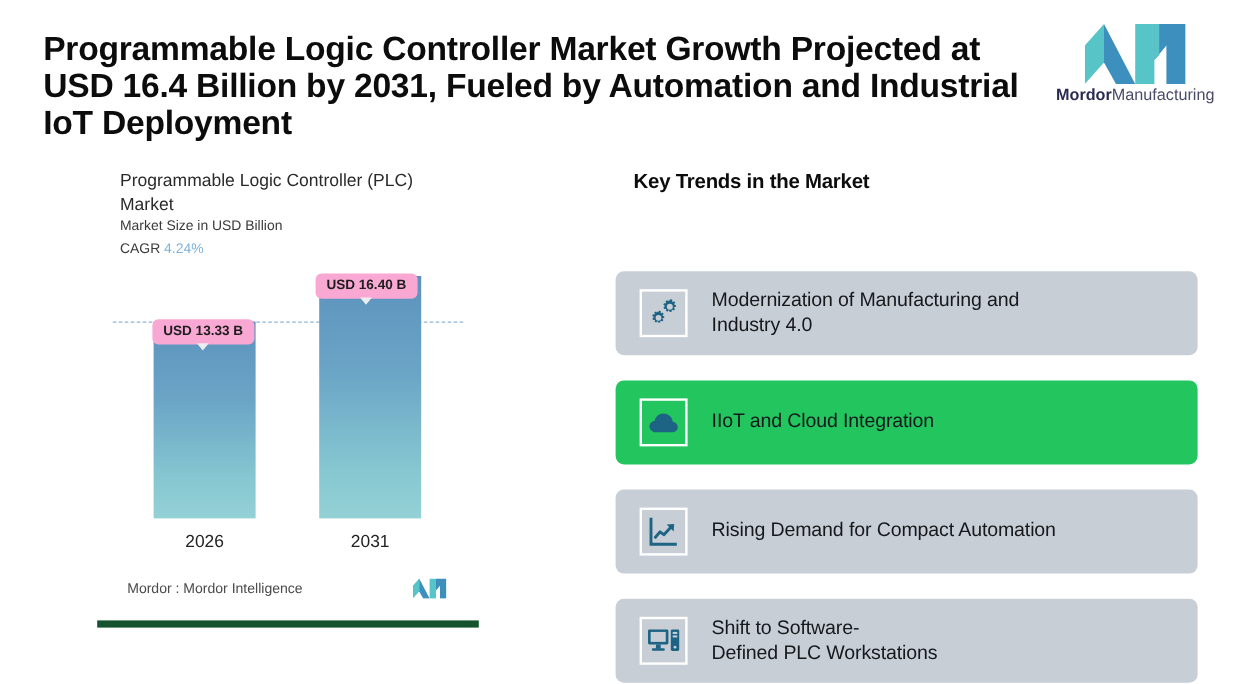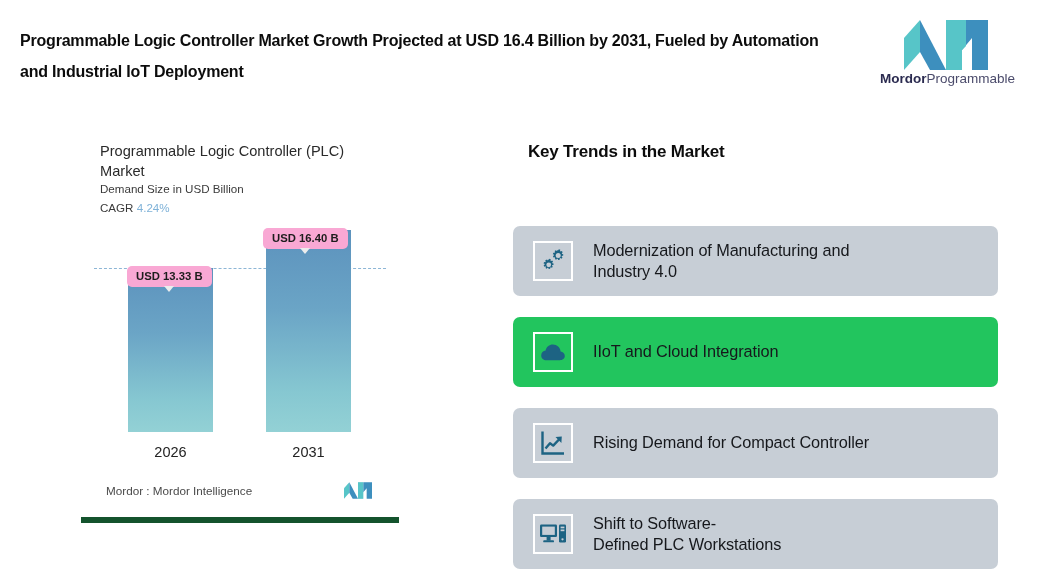--- a/index.html
+++ b/index.html
@@ -9,22 +9,22 @@
     font-family: "Liberation Sans", sans-serif;
     overflow: hidden;
   }
   .page { position: relative; width: 1041px; height: 570px; }
 
   
   .header {
     position: absolute; left: 0; top: 0; width: 1041px; height: 108px;
   }
   .headline {
-    position: absolute; left: 20px; top: 25px; width: 830px;
-    font-size: 16px; font-weight: bold; color: #0c0c0c;
+    position: absolute; left: 36px; top: 25px; width: 830px;
+    font-size: 28px; font-weight: bold; color: #0c0c0c;
     line-height: 31px; letter-spacing: -0.2px;
   }
   .brand {
     position: absolute; left: 880px; top: 20px; width: 130px; height: 72px;
   }
   .brand-mark { position: absolute; left: 24px; top: 0px; }
   .brand-text {
     position: absolute; left: 0px; top: 51px; width: 130px;
     text-align: center; font-size: 13.5px; white-space: nowrap;
   }
@@ -132,30 +132,30 @@
       <span class="brand-mark">
         <svg width="84" height="50" viewBox="0 0 84 50">
           <polygon points="0,50 0,18 16,0 16,32" fill="#57c5c8"></polygon>
           <polygon points="16,32 16,0 42,50 42,50 26,50" fill="#3d8fbe"></polygon>
           <polygon points="42,50 42,0 58,0 58,50" fill="#57c5c8"></polygon>
           <polygon points="58,0 84,0 84,50 68,50 68,18 58,30" fill="#3d8fbe"></polygon>
           <polygon points="58,30 58,0 62,0 62,26" fill="#57c5c8"></polygon>
         </svg>
       </span>
       <div class="brand-text">
-        <span class="b1">Mordor</span><span class="b2">Programmable</span>
+        <span class="b1">Mordor</span><span class="b2">Manufacturing</span>
       </div>
     </div>
   </div>
 
   <div class="chart-panel">
 
     <div class="chart-title">Programmable Logic Controller
 (PLC) Market</div>
-    <div class="chart-sub">Demand Size in USD Billion</div>
+    <div class="chart-sub">Market Size in USD Billion</div>
     <div class="chart-cagr">
       <span>CAGR</span>
       <span class="val" style="color: rgb(127, 178, 216);">4.24%</span>
     </div>
 
     <div class="plot">
 
       <div class="dashline" style="top: 35.8134px; border-top-color: rgb(141, 182, 214);"></div>
 
       <div class="bar b1" style="height: 164.187px; background: linear-gradient(rgb(92, 146, 189) 0%, rgb(107, 165, 198) 40%, rgb(134, 199, 209) 80%, rgb(147, 209, 213) 100%);"></div>
@@ -210,21 +210,21 @@
     </div>
 
     <div class="card" style="background: rgb(199, 206, 214);">
       <div class="iconbox">
         <svg width="26" height="26" viewBox="0 0 26 26">
           <path d="M2.5 1.5 L2.5 23.5 L24 23.5" stroke="#1d6383" stroke-width="2.4" fill="none"></path>
           <path d="M5.5 18.5 L10 13.2 L13.2 15.6 L20.2 8.2" stroke="#1d6383" stroke-width="2.4" fill="none" stroke-linejoin="round"></path>
           <polygon points="15.5,7.0 21.8,6.6 21.4,12.9" fill="#1d6383"></polygon>
         </svg>
       </div>
-      <div class="card-label">Rising Demand for Compact Controller</div>
+      <div class="card-label">Rising Demand for Compact Automation</div>
     </div>
 
     <div class="card" style="background: rgb(199, 206, 214);">
       <div class="iconbox">
         <svg width="28" height="24" viewBox="0 0 28 24">
           <rect x="1" y="2.5" width="17" height="12.5" rx="1.2" fill="#1d6383"></rect>
           <rect x="3.2" y="4.6" width="12.6" height="8.3" fill="#c7ced6"></rect>
           <rect x="7.6" y="15" width="4" height="3.6" fill="#1d6383"></rect>
           <rect x="4.2" y="18.3" width="10.8" height="2.0" rx="0.9" fill="#1d6383"></rect>
           <rect x="20" y="2.5" width="7" height="18" rx="1.2" fill="#1d6383"></rect>

